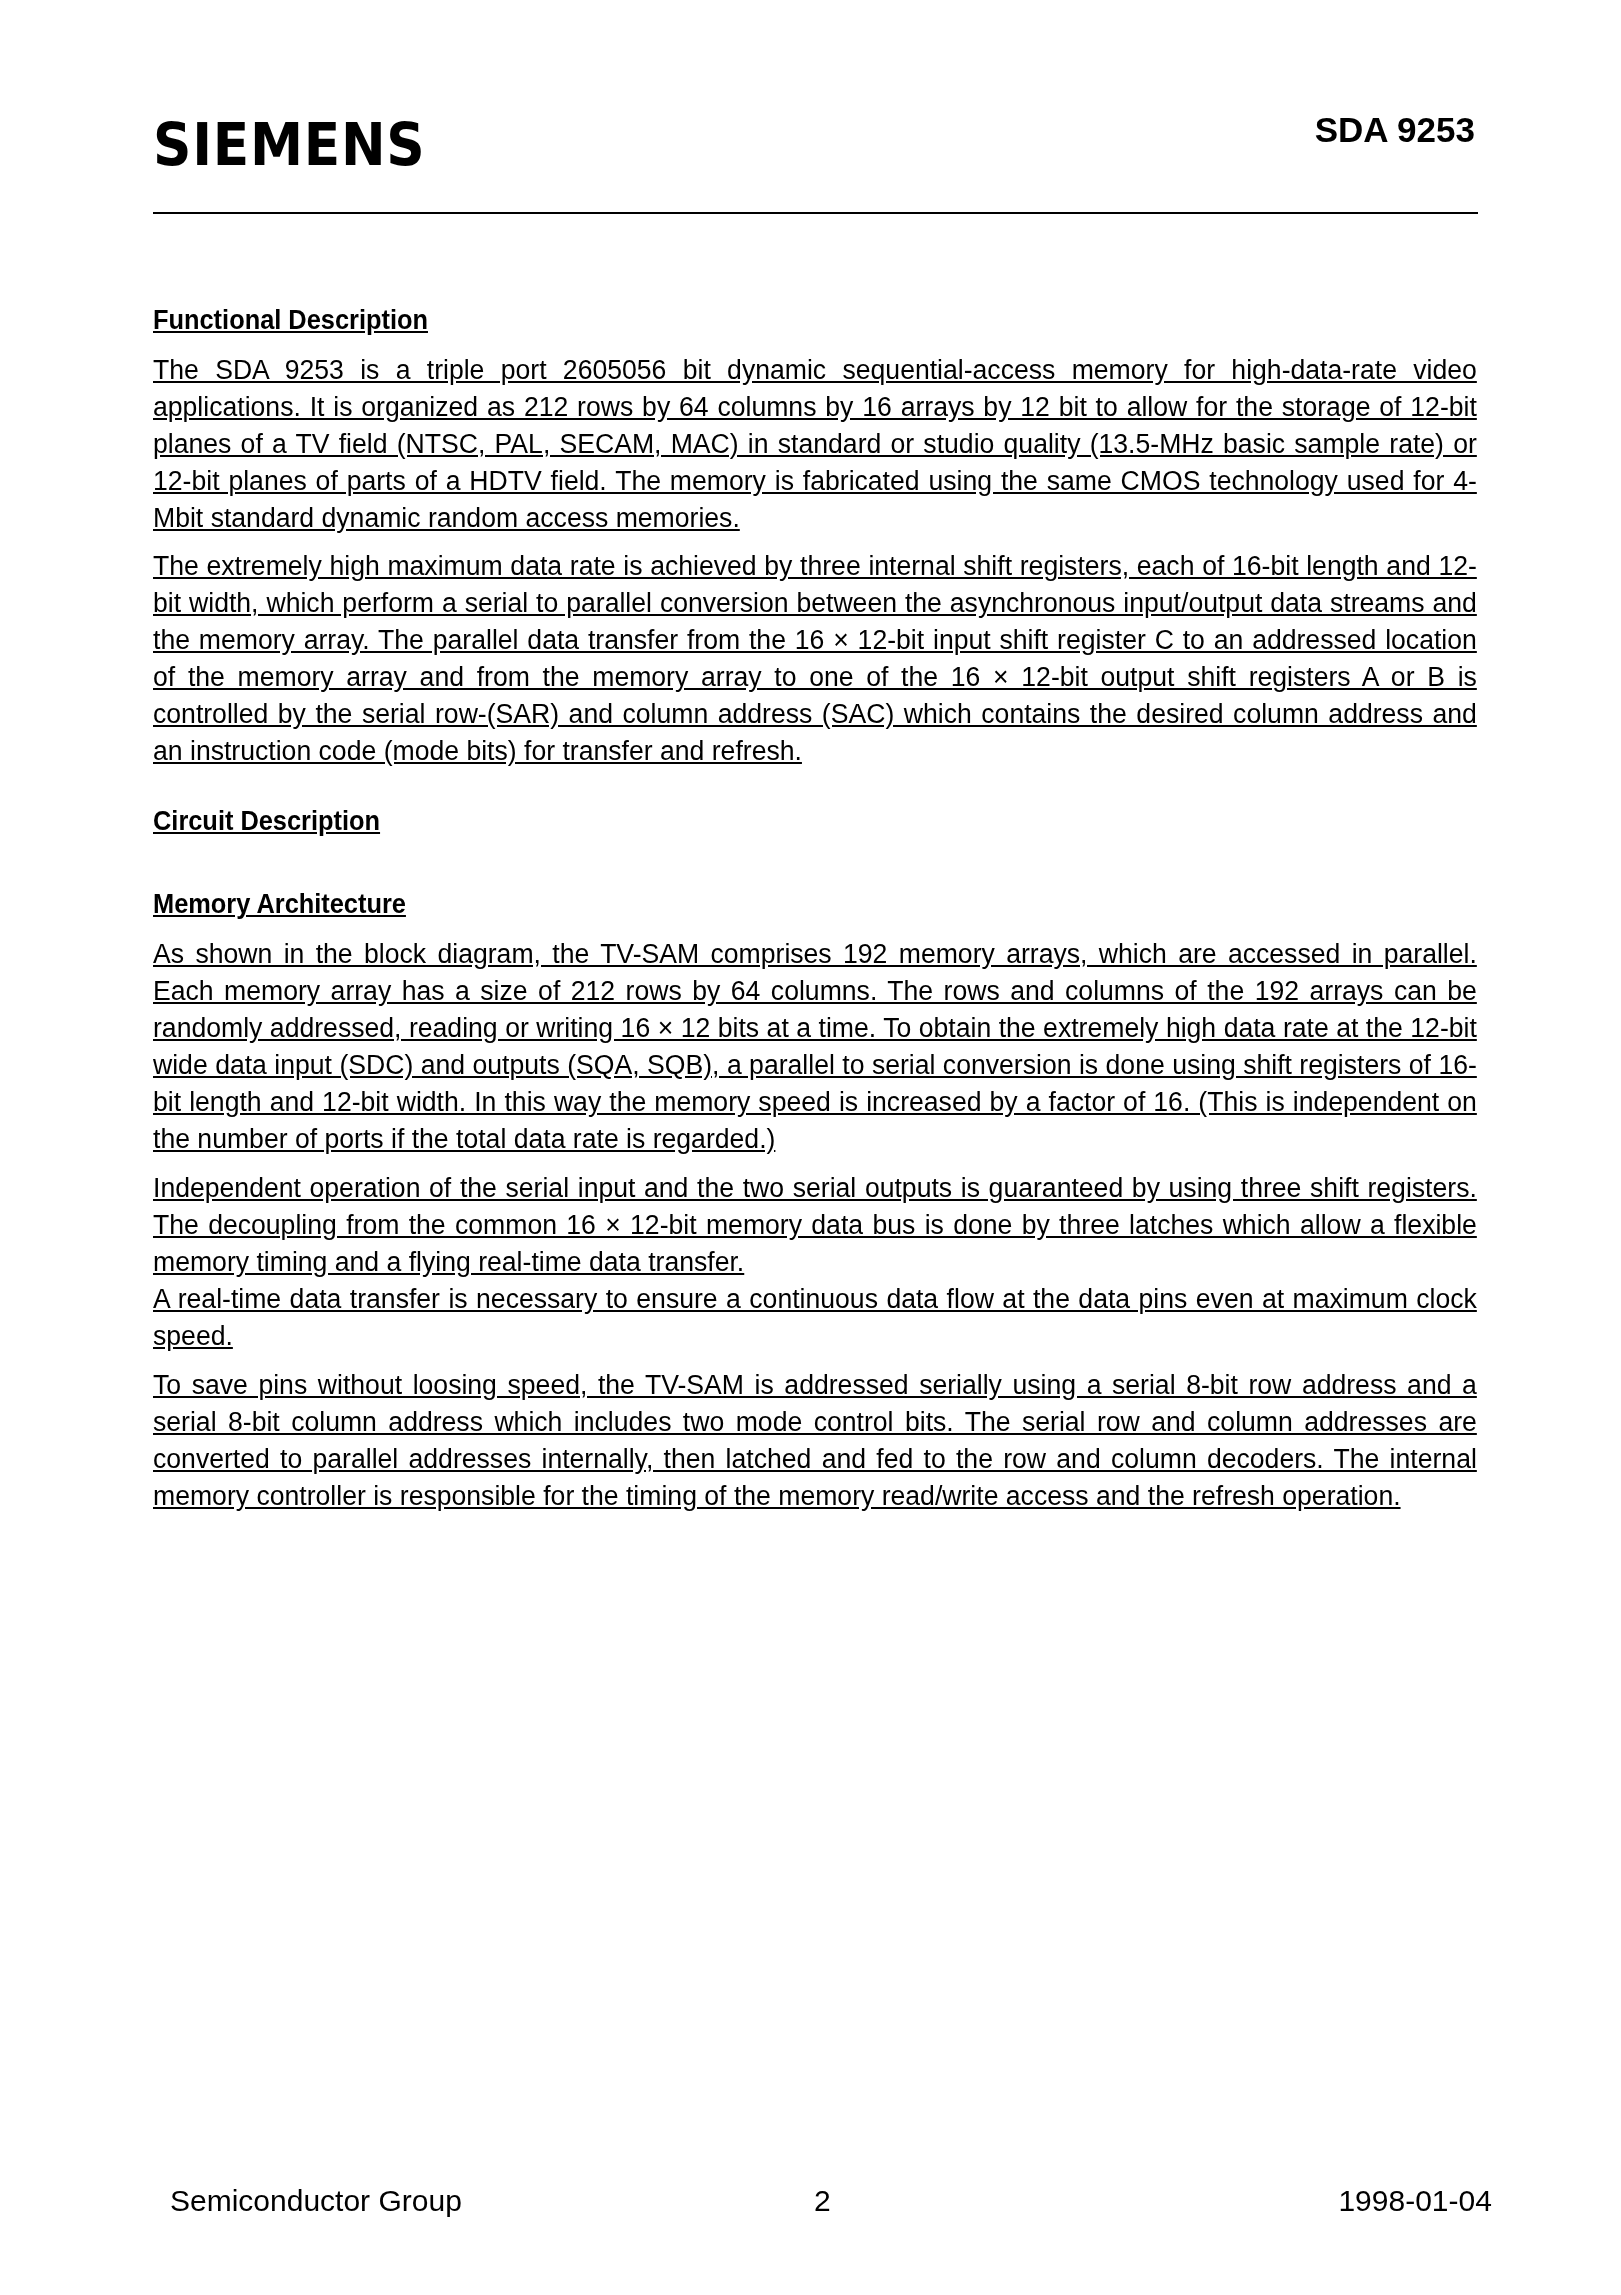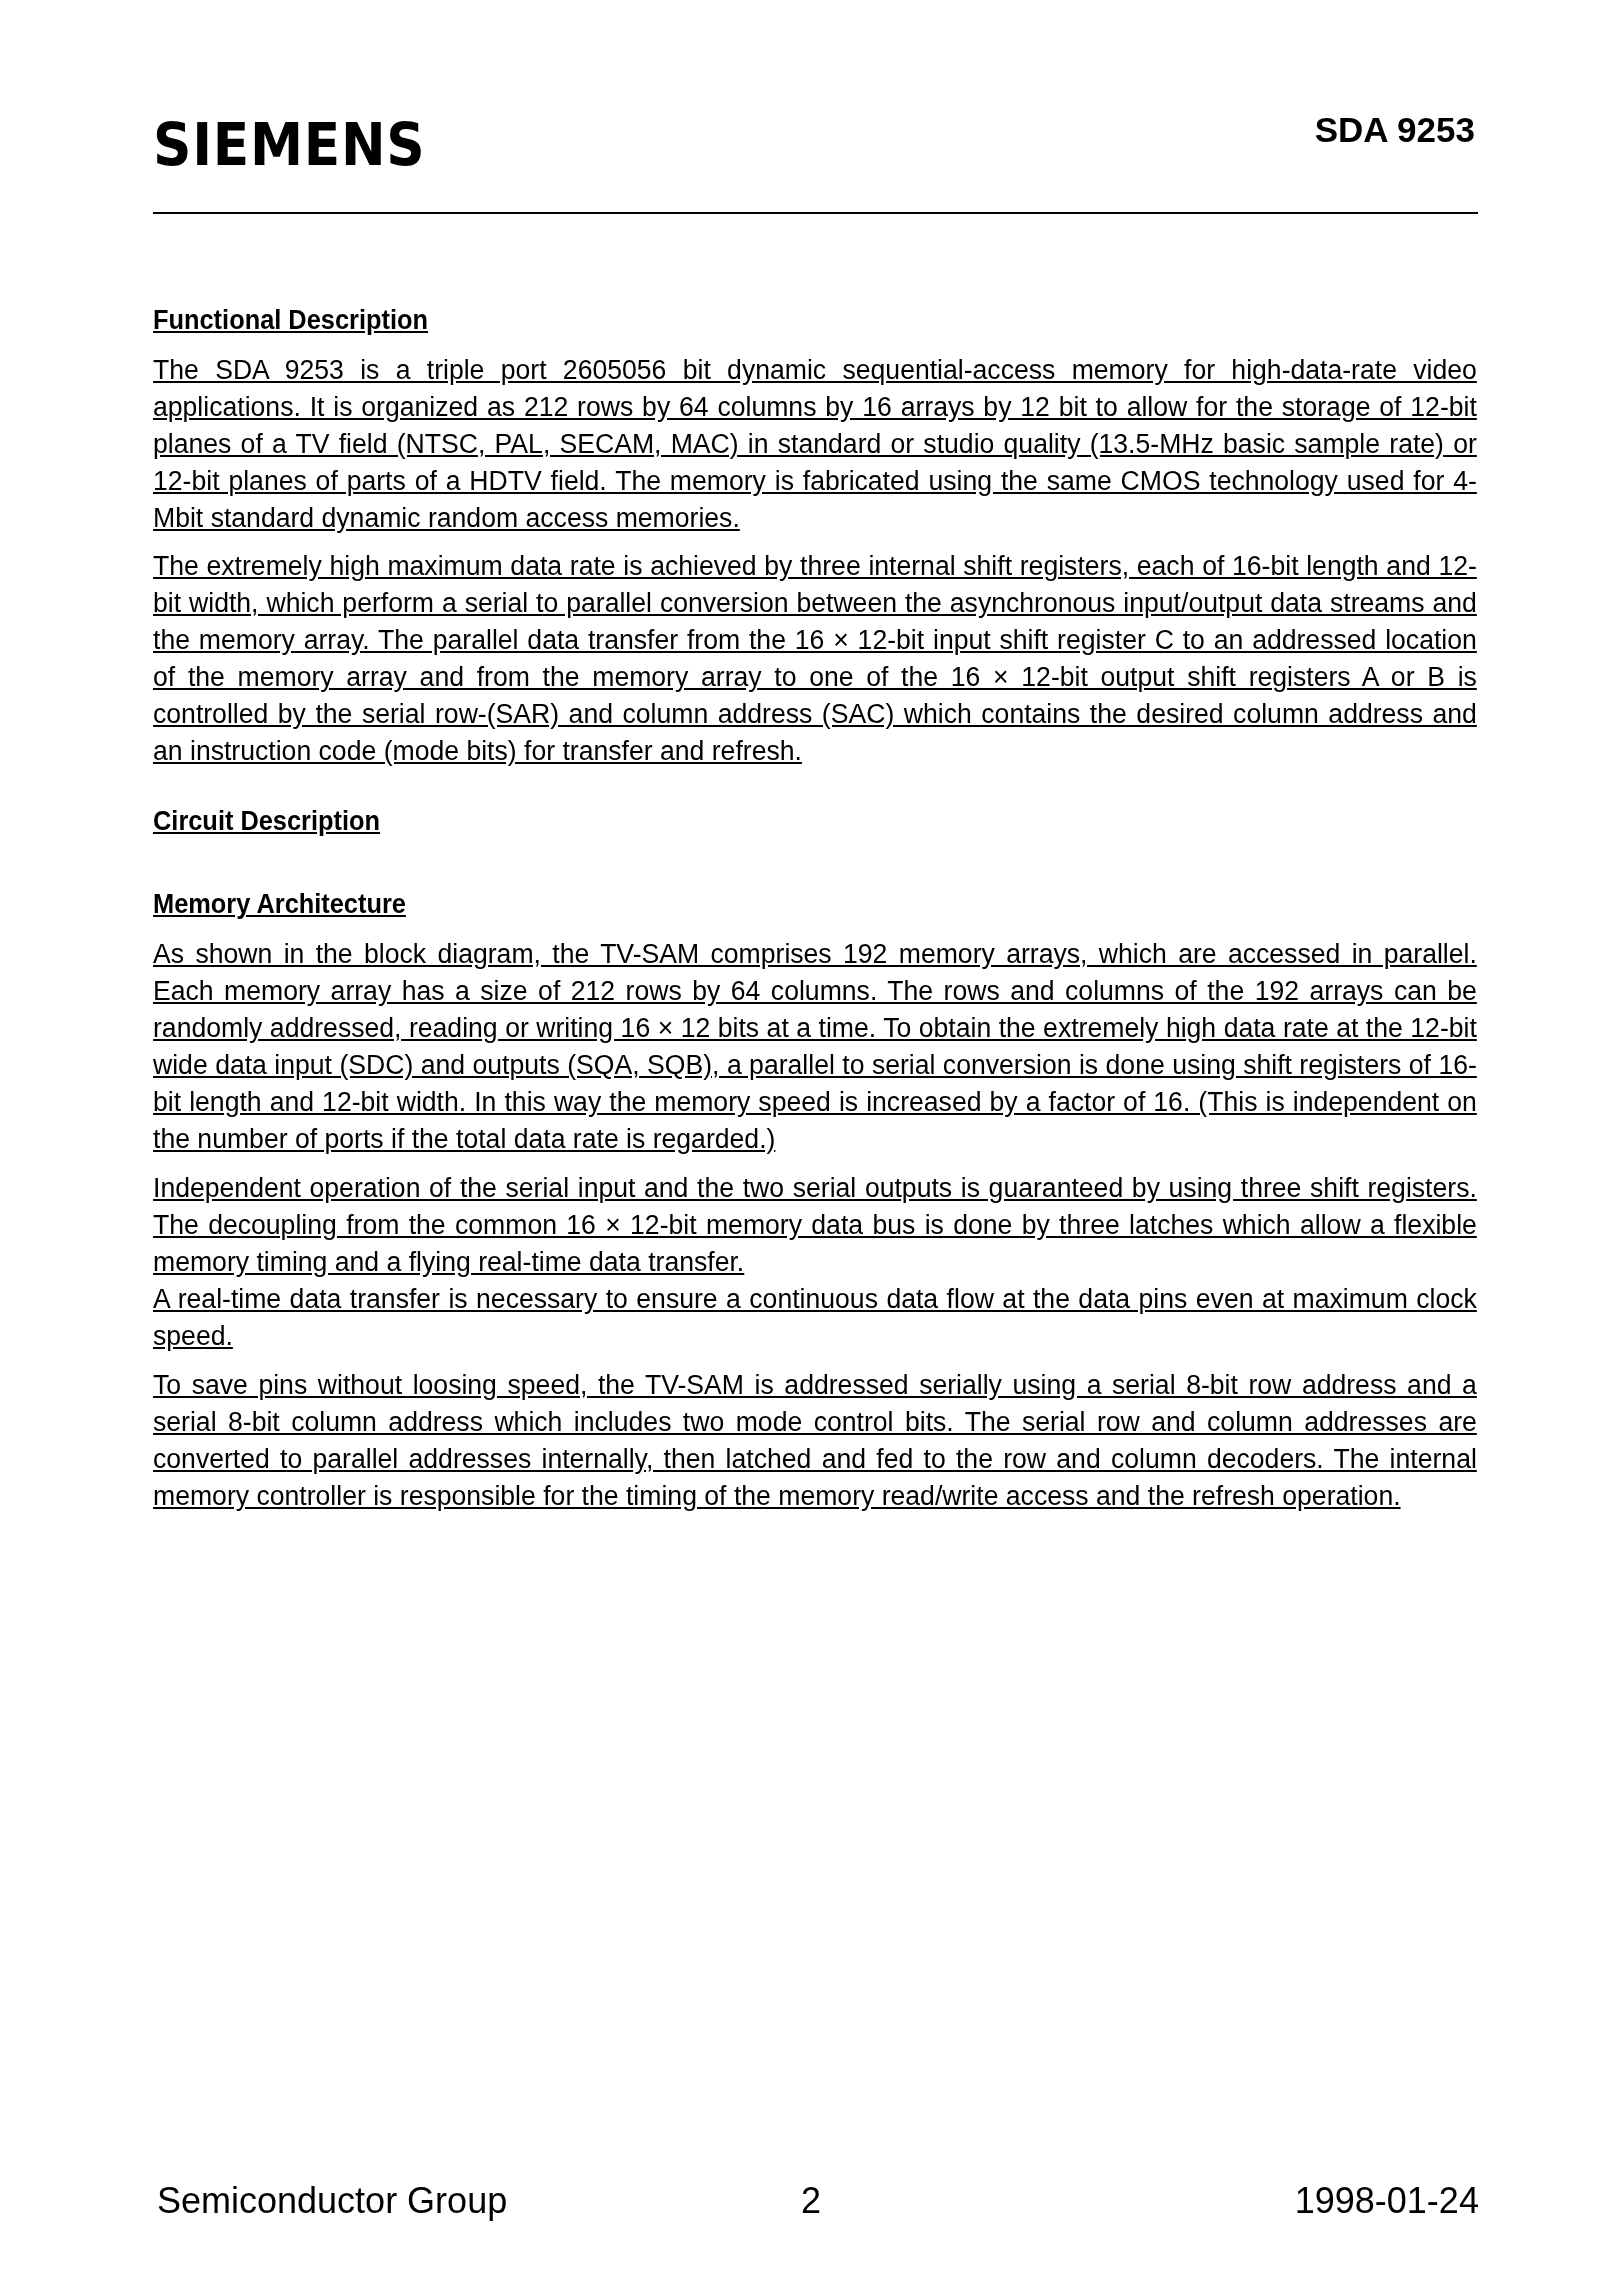--- a/index.html
+++ b/index.html
@@ -80,25 +80,25 @@
       transform: scaleX(0.985);
       transform-origin: left top;
       width: 1344px;
     }
     .gap-h2-p { height: 12.6px; }
     .gap-p-p { height: 11.8px; }
     .gap-p-h2 { height: 33px; }
     .gap-h2-h2 { height: 46px; }
     .footer {
       position: absolute;
-      left: 4px;
+      left: 17px;
       top: 2181px;
       width: 1325px;
       height: 39px;
-      font-size: 36px;
+      font-size: 30px;
       line-height: 39px;
     }
     .footer-left { position: absolute; left: 0; top: 0; }
     .footer-center { position: absolute; left: 644px; top: 0; }
     .footer-right { position: absolute; right: 3.1px; top: 0; }
   </style>
 </head>
 <body>
 
 <div class="page">
@@ -125,16 +125,16 @@
     <div class="gap-p-p"></div>
     <p>Independent operation of the serial input and the two serial outputs is guaranteed by using three shift registers. The decoupling from the common 16 × 12-bit memory data bus is done by three latches which allow a flexible memory timing and a flying real-time data transfer.</p>
     <p>A real-time data transfer is necessary to ensure a continuous data flow at the data pins even at maximum clock speed.</p>
     <div class="gap-p-p"></div>
     <p>To save pins without loosing speed, the TV-SAM is addressed serially using a serial 8-bit row address and a serial 8-bit column address which includes two mode control bits. The serial row and column addresses are converted to parallel addresses internally, then latched and fed to the row and column decoders. The internal memory controller is responsible for the timing of the memory read/write access and the refresh operation.</p>
   </div>
 
   <div class="footer">
     <span class="footer-left">Semiconductor Group</span>
     <span class="footer-center">2</span>
-    <span class="footer-right">1998-01-24</span>
+    <span class="footer-right">1998-01-04</span>
   </div>
 </div>
 
 
 </body></html>

